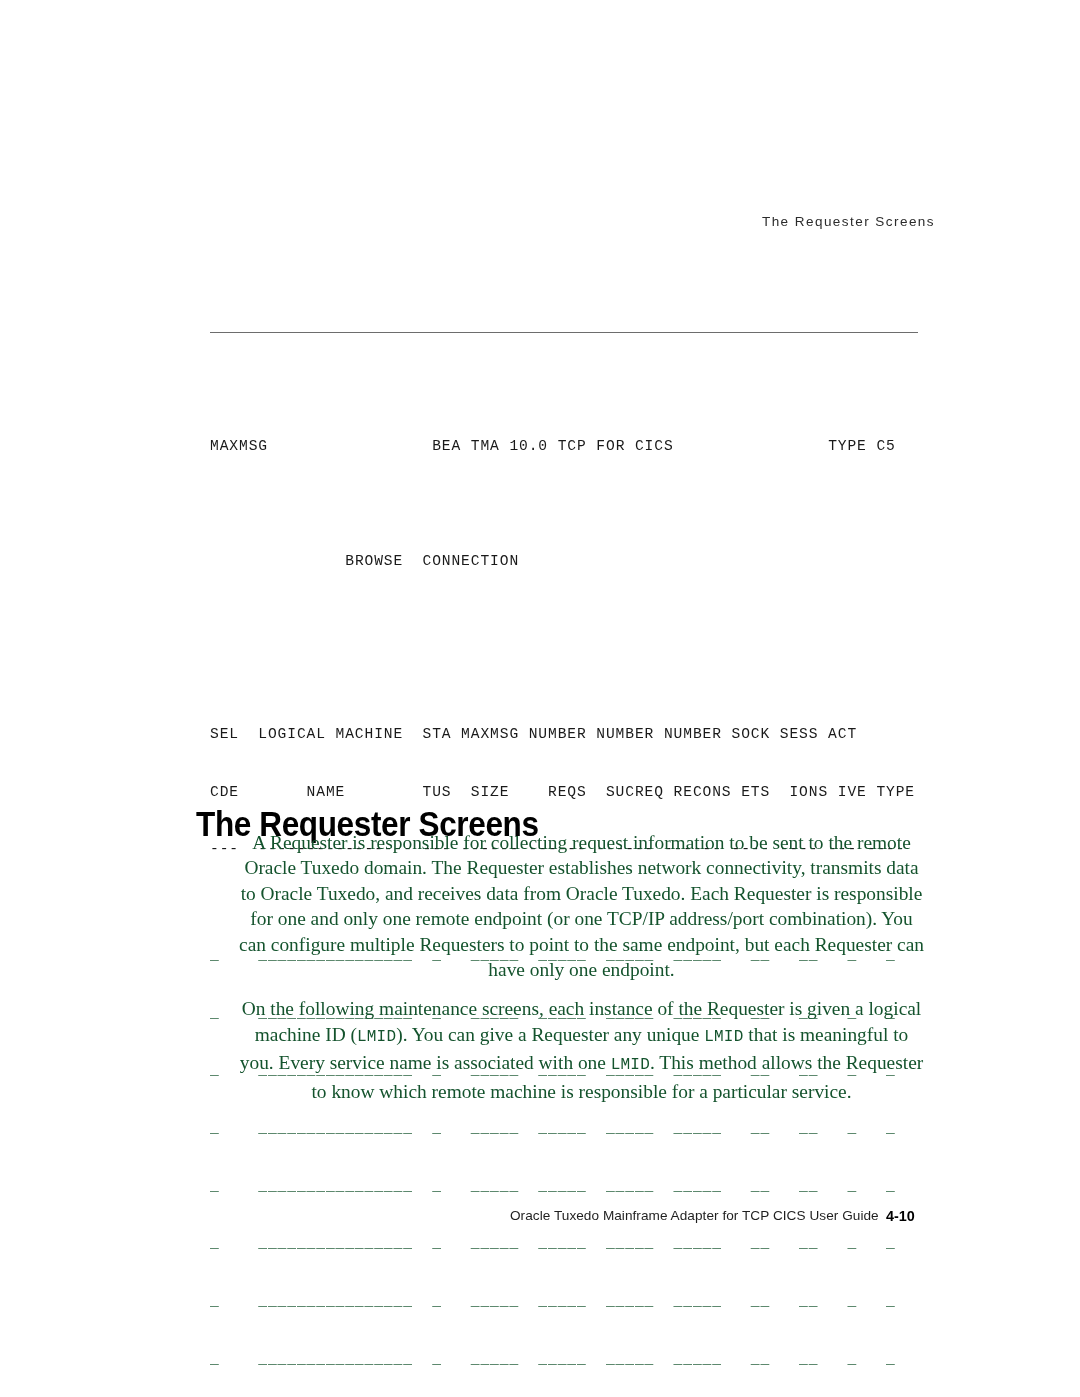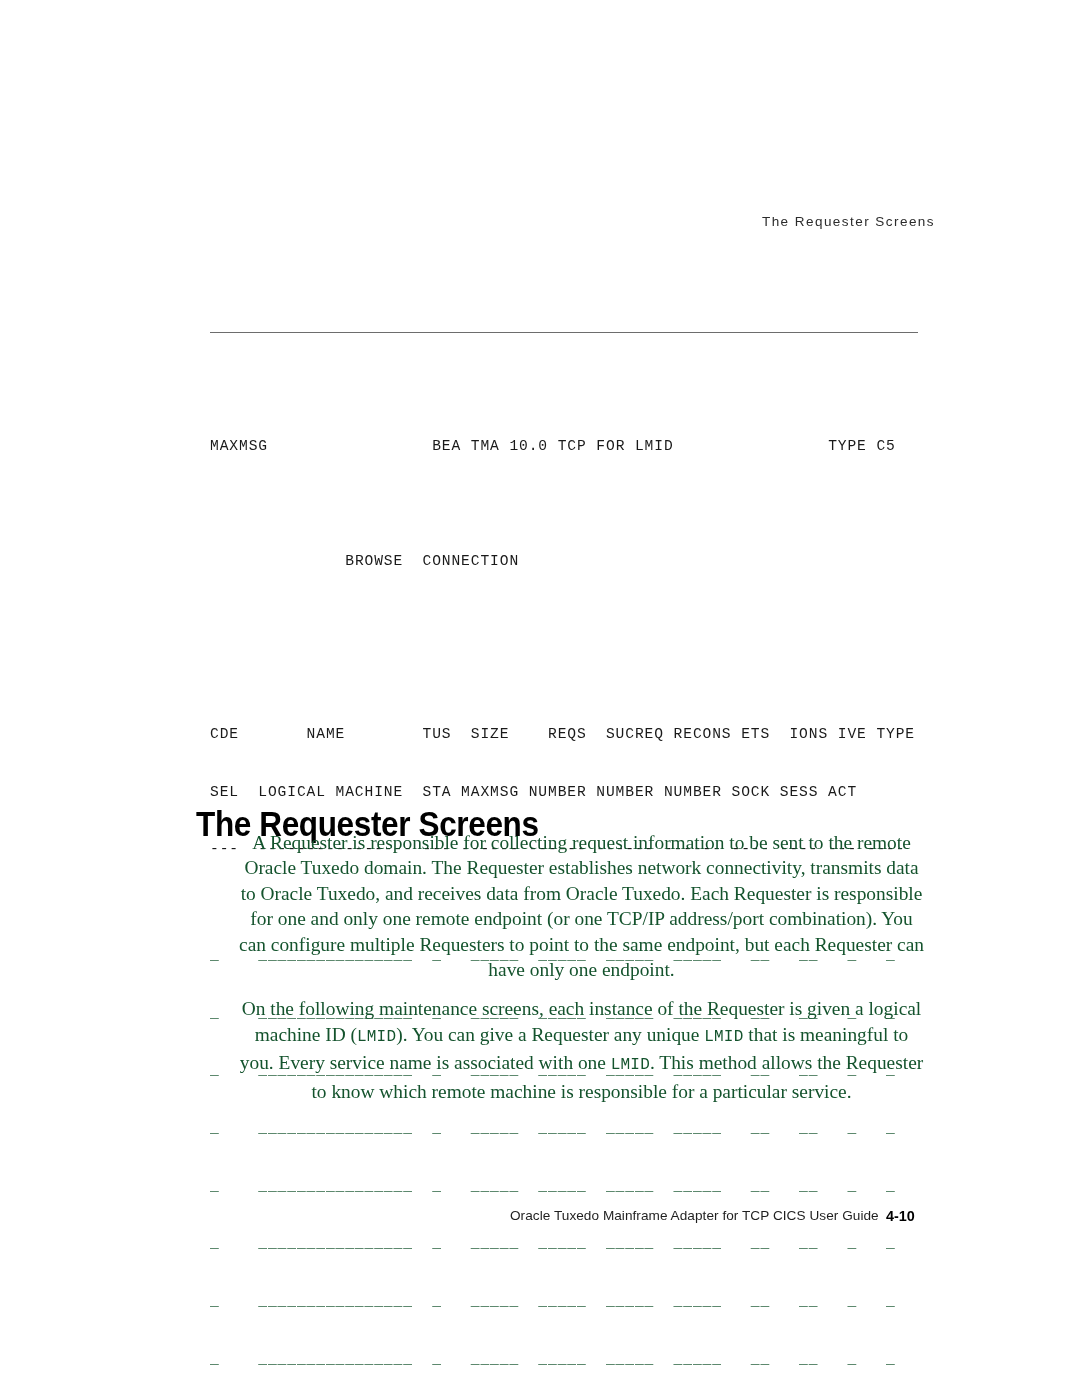--- a/index.html
+++ b/index.html
@@ -132,27 +132,27 @@
 <body>
 
 <div class="running-header">The Requester Screens</div>
 
 <div class="figure">
 
   <div class="rule"></div>
 
   <div class="screen">
     <span class="blankline"></span>
-    <span class="row"><span>MAXMSG</span>                 <span>BEA TMA 10.0 TCP FOR LMID</span>                <span>TYPE C5</span></span>
+    <span class="row"><span>MAXMSG</span>                 <span>BEA TMA 10.0 TCP FOR CICS</span>                <span>TYPE C5</span></span>
     <span class="blankline"></span>
     <span class="row">              <span>BROWSE  CONNECTION</span></span>
     <span class="blankline"></span>
     <span class="blankline"></span>
+    <span class="row">SEL  LOGICAL MACHINE  STA MAXMSG NUMBER NUMBER NUMBER SOCK SESS ACT</span>
     <span class="row">CDE       NAME        TUS  SIZE    REQS  SUCREQ RECONS ETS  IONS IVE TYPE</span>
-    <span class="row">SEL  LOGICAL MACHINE  STA MAXMSG NUMBER NUMBER NUMBER SOCK SESS ACT</span>
     <span class="row">---  ---------------- --- ------ ------ ------ ------ ---- ---- --- ----</span>
     <span class="halfline"></span>
     <span class="row under">_    ________________  _   _____  _____  _____  _____   __   __   _   _</span>
     <span class="row under">_    ________________  _   _____  _____  _____  _____   __   __   _   _</span>
     <span class="row under">_    ________________  _   _____  _____  _____  _____   __   __   _   _</span>
     <span class="row under">_    ________________  _   _____  _____  _____  _____   __   __   _   _</span>
     <span class="row under">_    ________________  _   _____  _____  _____  _____   __   __   _   _</span>
     <span class="row under">_    ________________  _   _____  _____  _____  _____   __   __   _   _</span>
     <span class="row under">_    ________________  _   _____  _____  _____  _____   __   __   _   _</span>
     <span class="row under">_    ________________  _   _____  _____  _____  _____   __   __   _   _</span>

